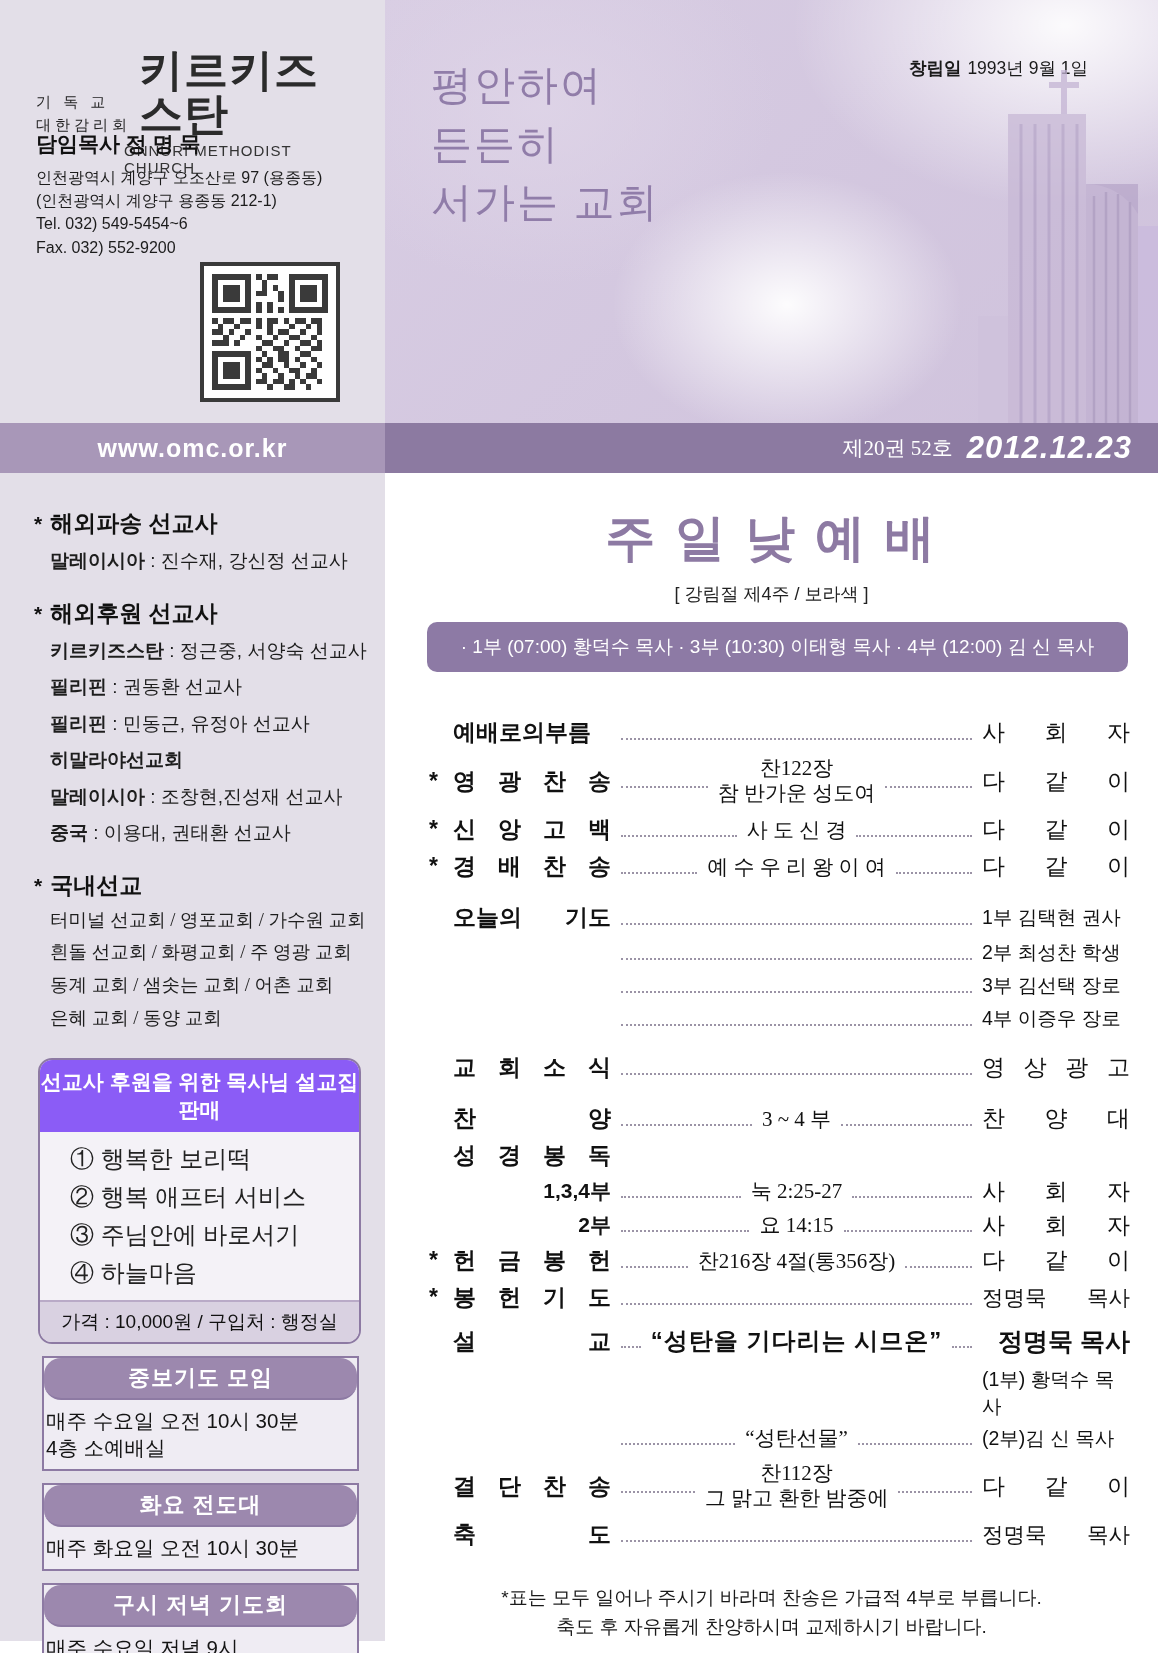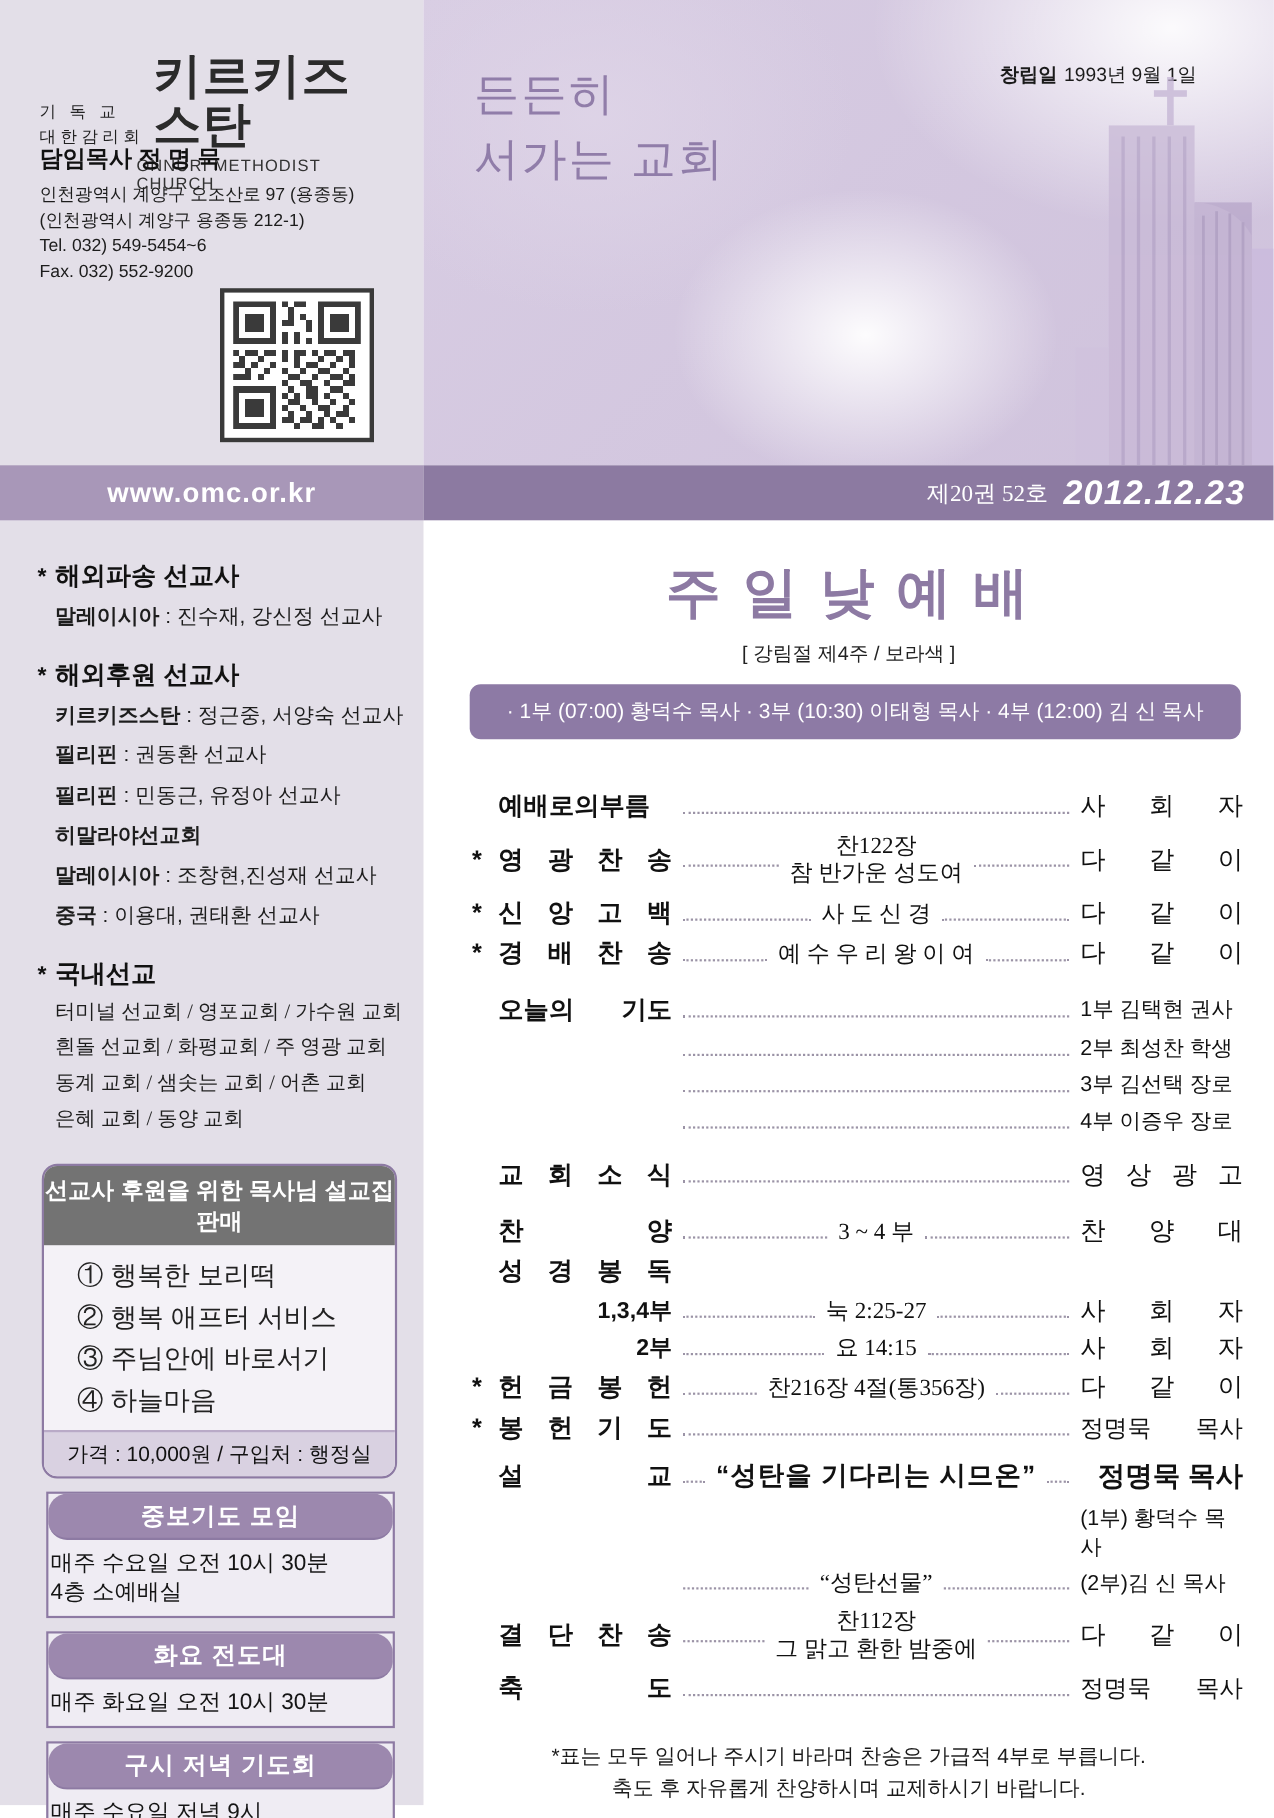--- a/index.html
+++ b/index.html
@@ -41,21 +41,21 @@
   .building{position:absolute;right:0;top:66px;opacity:.75;}
   
   .side-content{position:absolute;left:0;top:486px;width:385px;}
   .sec{margin:0 0 0 34px;}
   .sec-h{font-size:23px;font-weight:bold;color:#111;margin-top:22px;}
   .sec-h .ast{margin-right:8px;font-size:21px;}
   .m-item{font-size:19px;color:#1d1d1d;margin:8px 0 0 16px;line-height:1.5;}
   .m-item b{font-weight:bold;}
   .dom-line{font-family:"Liberation Serif",serif;font-size:18.5px;color:#1d1d1d;margin:6px 0 0 16px;line-height:1.45;}
   .sales{border:2px solid #8d7aa3;border-radius:14px;margin:26px 24px 0 38px;overflow:hidden;background:#f4f2f7;}
-  .sales-h{background:#737373;color:#fff;font-weight:bold;font-size:21px;text-align:center;padding:8px 0;}
+  .sales-h{background:#8b5cf6;color:#fff;font-weight:bold;font-size:21px;text-align:center;padding:8px 0;}
   .sales-items div{font-size:24px;color:#222;padding:3px 0 3px 30px;}
   .sales-items{padding-top:8px;padding-bottom:8px;}
   .sales-f{background:#d9d1e1;font-size:19px;padding:7px 0;text-align:center;border-top:2px solid #b9aac7;color:#111;}
   .mbox{border:2px solid #8d7aa3;margin:12px 26px 0 42px;background:#efecf3;}
   .mbox-h{background:#9c88ae;color:#fff;font-weight:bold;font-size:22px;text-align:center;padding:5px 0;
           border-bottom:2px solid #8d7aa3;letter-spacing:1px;border-radius:17px;}
   .mbox-b{text-align:left;font-size:20.5px;padding:7px 2px;line-height:1.35;color:#141414;}
   
   .main{position:absolute;left:385px;top:473px;width:773px;}
   .svc-title{text-align:center;color:#8d7aa3;font-size:50px;font-weight:bold;letter-spacing:3px;margin-top:32px;}
@@ -81,20 +81,21 @@
 </style>
 </head>
 <body>
 
 <div class="page">
 
   <div class="sidebar-bg"></div>
 
   <div class="banner">
     <div class="slogan">
+      <div>평안하여</div>
       <div>든든히</div>
       <div>서가는 교회</div>
     </div>
     <div class="founded">
       <b>창립일</b><span>1993년 9월 1일</span>
     </div>
     <svg class="building" width="300" height="357" viewBox="0 0 300 357">
       <g>
         <rect x="203" y="4" width="6" height="44" fill="#c4b4d4"></rect>
         <rect x="191" y="16" width="30" height="6" fill="#c4b4d4"></rect>

